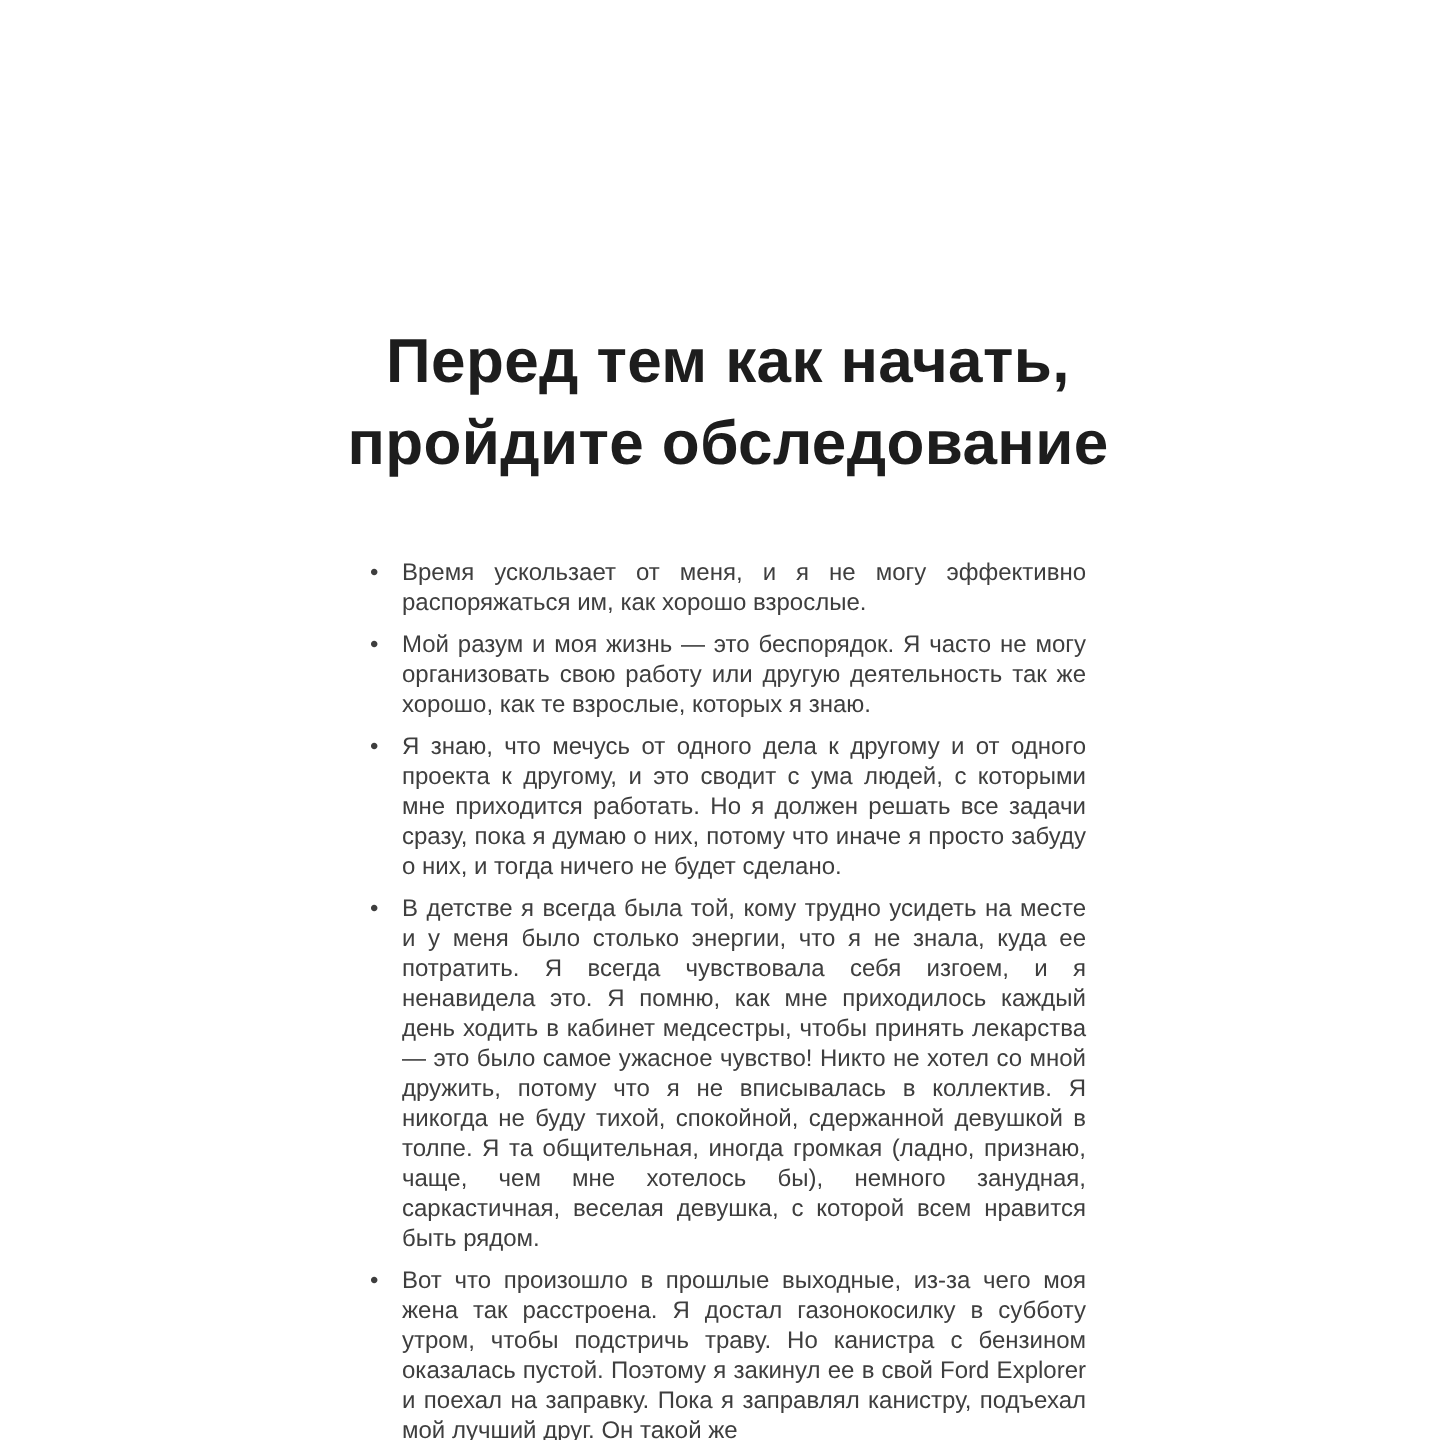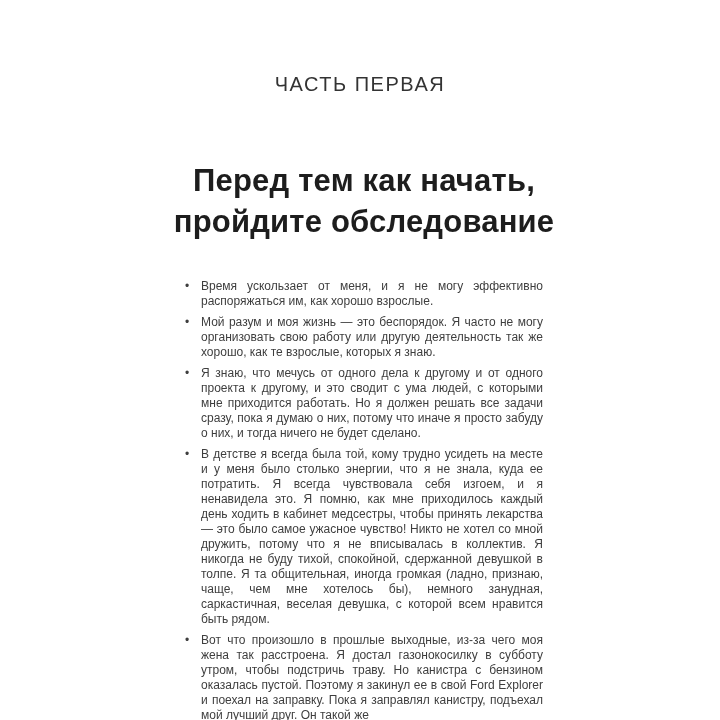--- a/index.html
+++ b/index.html
@@ -65,21 +65,20 @@
     font-size: 12px;
     line-height: 15px;
     color: #3e3e3e;
   }
 </style>
 </head>
 <body>
 
 <div class="book-page">
 
-  <div class="part-label">ЧАСТЬ ПЕРВАЯ</div>
 
   <h1 class="chapter-title">Перед тем как начать,
 пройдите обследование</h1>
 
   <ul class="bullet-list">
     <li>
       <span class="bullet-marker">•</span><span class="li-text">Время ускользает от меня, и я не могу эффективно распоряжаться им, как хорошо взрослые.</span>
     </li>
     <li>
       <span class="bullet-marker">•</span><span class="li-text">Мой разум и моя жизнь — это беспорядок. Я часто не могу организовать свою работу или другую деятельность так же хорошо, как те взрослые, которых я знаю.</span>

